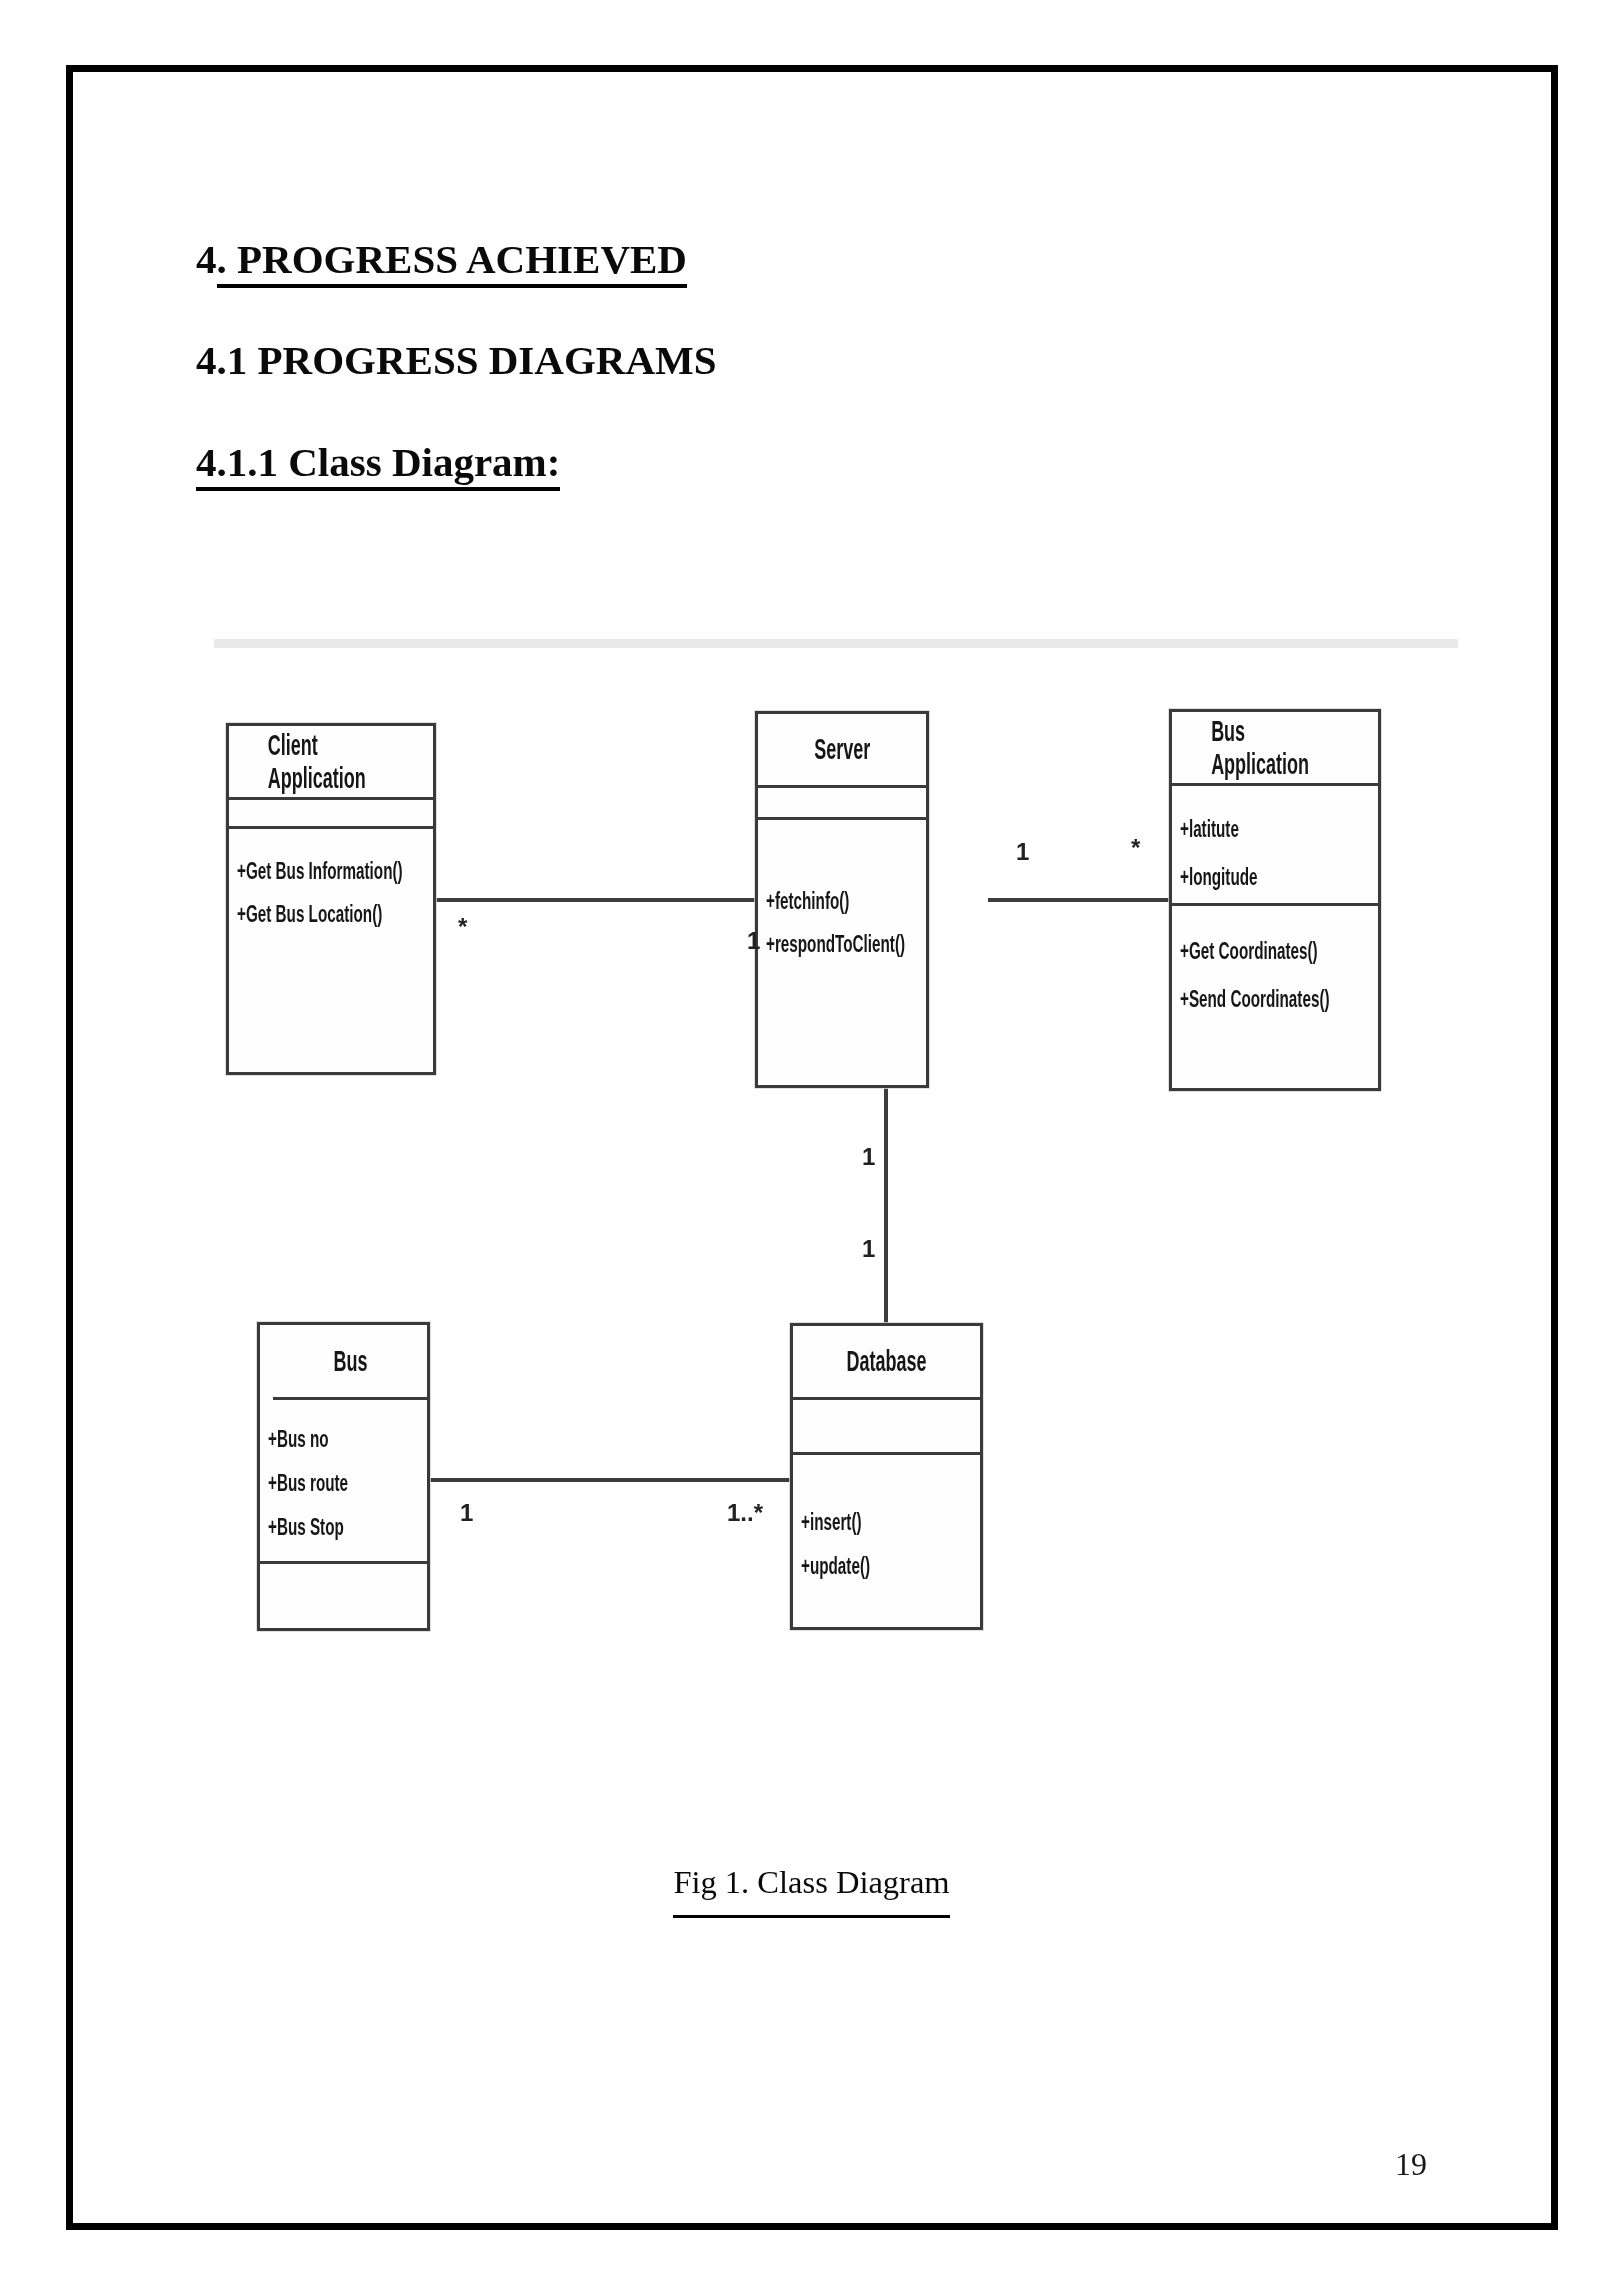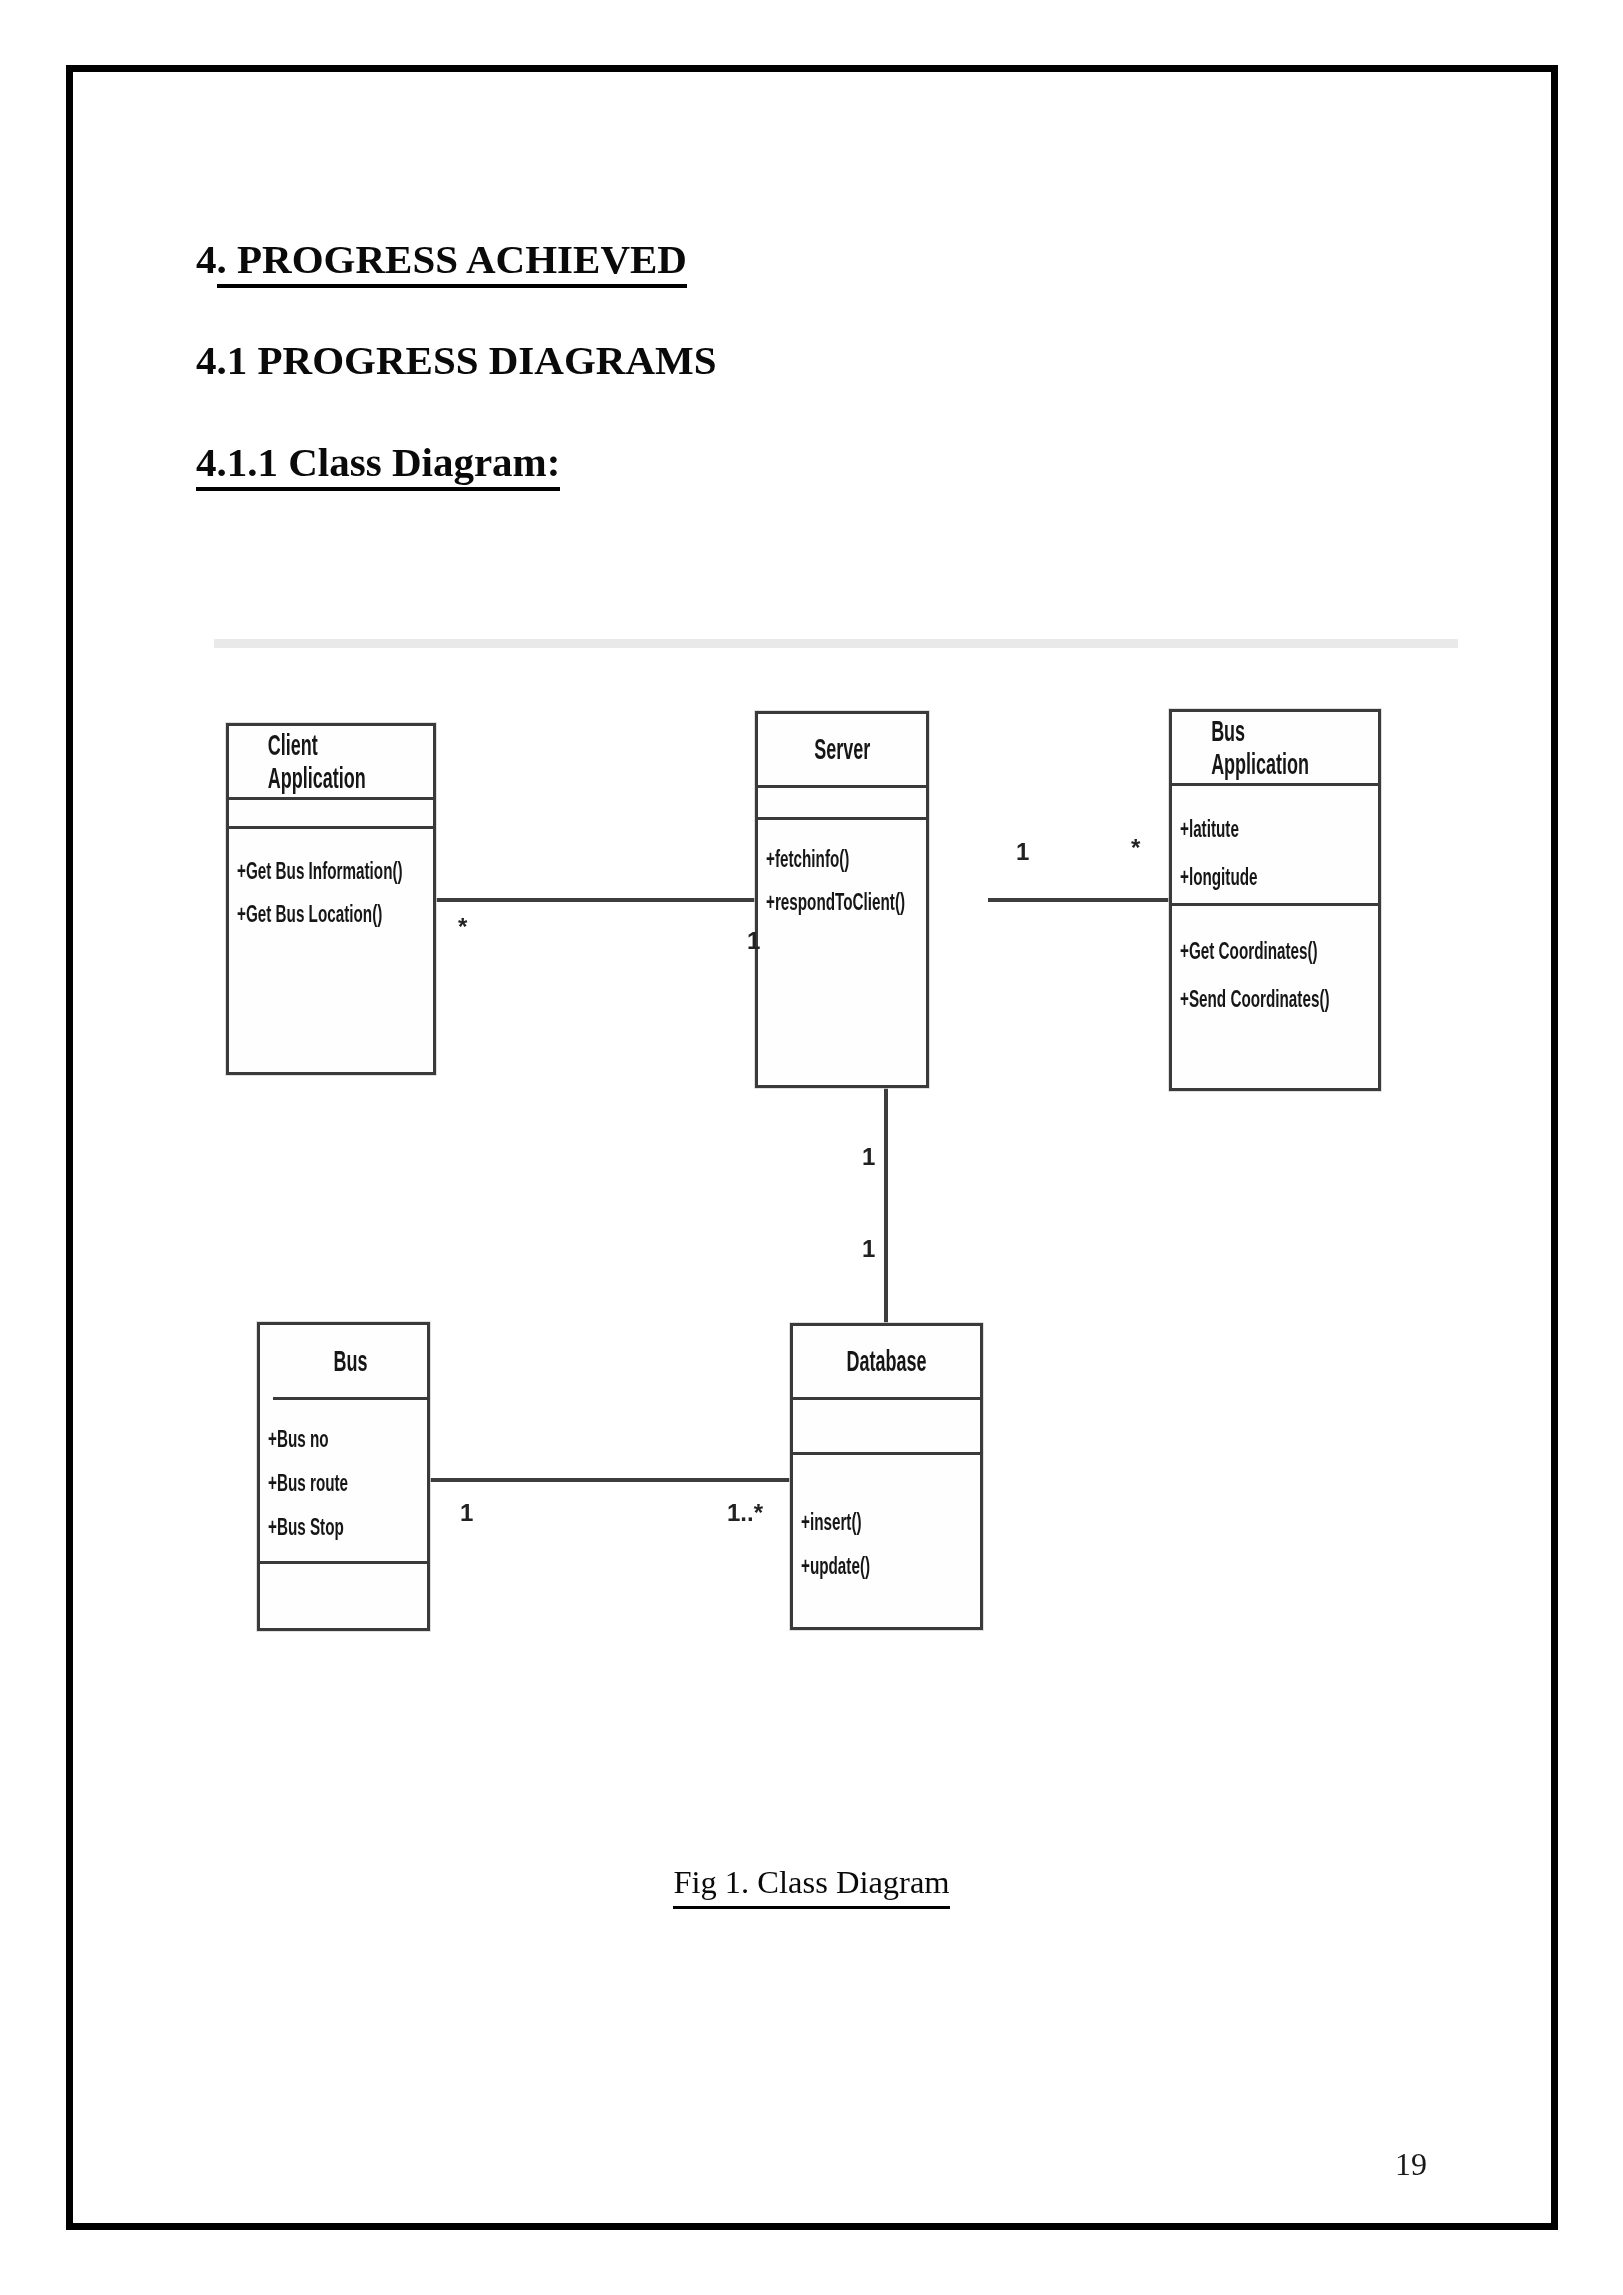--- a/index.html
+++ b/index.html
@@ -8,21 +8,21 @@
   .frame{position:absolute;left:66px;top:65px;width:1492px;height:2165px;
          border:7.1px solid #000;box-sizing:border-box;}
   
   .h{position:absolute;left:196px;margin:0;font-weight:700;color:#0a0a0a;white-space:nowrap;}
   .h1{top:235px;font-size:41px;}
   .h2{top:336px;font-size:41px;}
   .h3{top:438px;font-size:41px;}
   .ul-thick{border-bottom:4.8px solid #000;padding-bottom:2.4px;}
   
   .caption{position:absolute;left:0;top:1864px;width:1623px;text-align:center;font-size:32.5px;color:#0a0a0a;}
-  .ul-cap{border-bottom:3.2px solid #000;padding-bottom:6px;margin-top:28px;}
+  .ul-cap{border-bottom:3.2px solid #000;padding-bottom:15px;margin-top:28px;}
   .pagenum{position:absolute;left:1395px;top:2146px;font-size:32px;color:#1a1a1a;}
   
   .diagram{position:absolute;left:198px;top:618px;width:1268px;height:1030px;
            font-family:"Liberation Sans", sans-serif;color:#161616;}
   .scanband{position:absolute;left:16px;top:20.6px;width:1244px;height:9.5px;background:#e9e9e9;}
   .ubox{position:absolute;border:3.2px solid #3a3a3a;background:#fefefe;display:flex;flex-direction:column;
         box-sizing:border-box;box-shadow:0 0 0 0.8px #d8d8d8;}
   .utitle{border-bottom:3.2px solid #3a3a3a;display:flex;align-items:center;justify-content:center;
           font-size:29px;font-weight:700;}
   .usec{box-sizing:border-box;}
@@ -32,21 +32,21 @@
   .cx{display:inline-block;transform:scaleX(0.62);transform-origin:0 50%;}
   .utitle .cx{transform-origin:50% 50%;}
   
   .client{left:28px;top:105px;width:210px;height:352px;}
   .client .utitle{height:71px;}
   .client .attrs{height:28.5px;}
   .client .methods .ulist{padding:20.6px 0 0 8px;line-height:43px;}
   .server{left:557px;top:93px;width:174px;height:377px;}
   .server .utitle{height:71px;}
   .server .attrs{height:32px;}
-  .server .methods .ulist{padding:17.4px 0 0 8px;line-height:43px;}
+  .server .methods .ulist{padding:17.4px 0 0 8px;line-height:43px;margin-top:42px;}
   .busapp{left:971px;top:91px;width:212px;height:382px;}
   .busapp .utitle{height:71px;align-items:center;}
   .busapp .attrs{height:120px;}
   .busapp .attrs .ulist{padding:19px 0 0 8px;line-height:48px;}
   .busapp .methods .ulist{padding:20.6px 0 0 8px;line-height:48px;}
   .bus{left:59px;top:704px;width:173px;height:309px;}
   .bus .utitle{height:72px;margin-left:13px;}
   .bus .attrs{height:164px;}
   .bus .attrs .ulist{padding:17.4px 0 0 8px;line-height:44px;}
   .database{left:592px;top:705px;width:193px;height:307px;gap:24px;}

